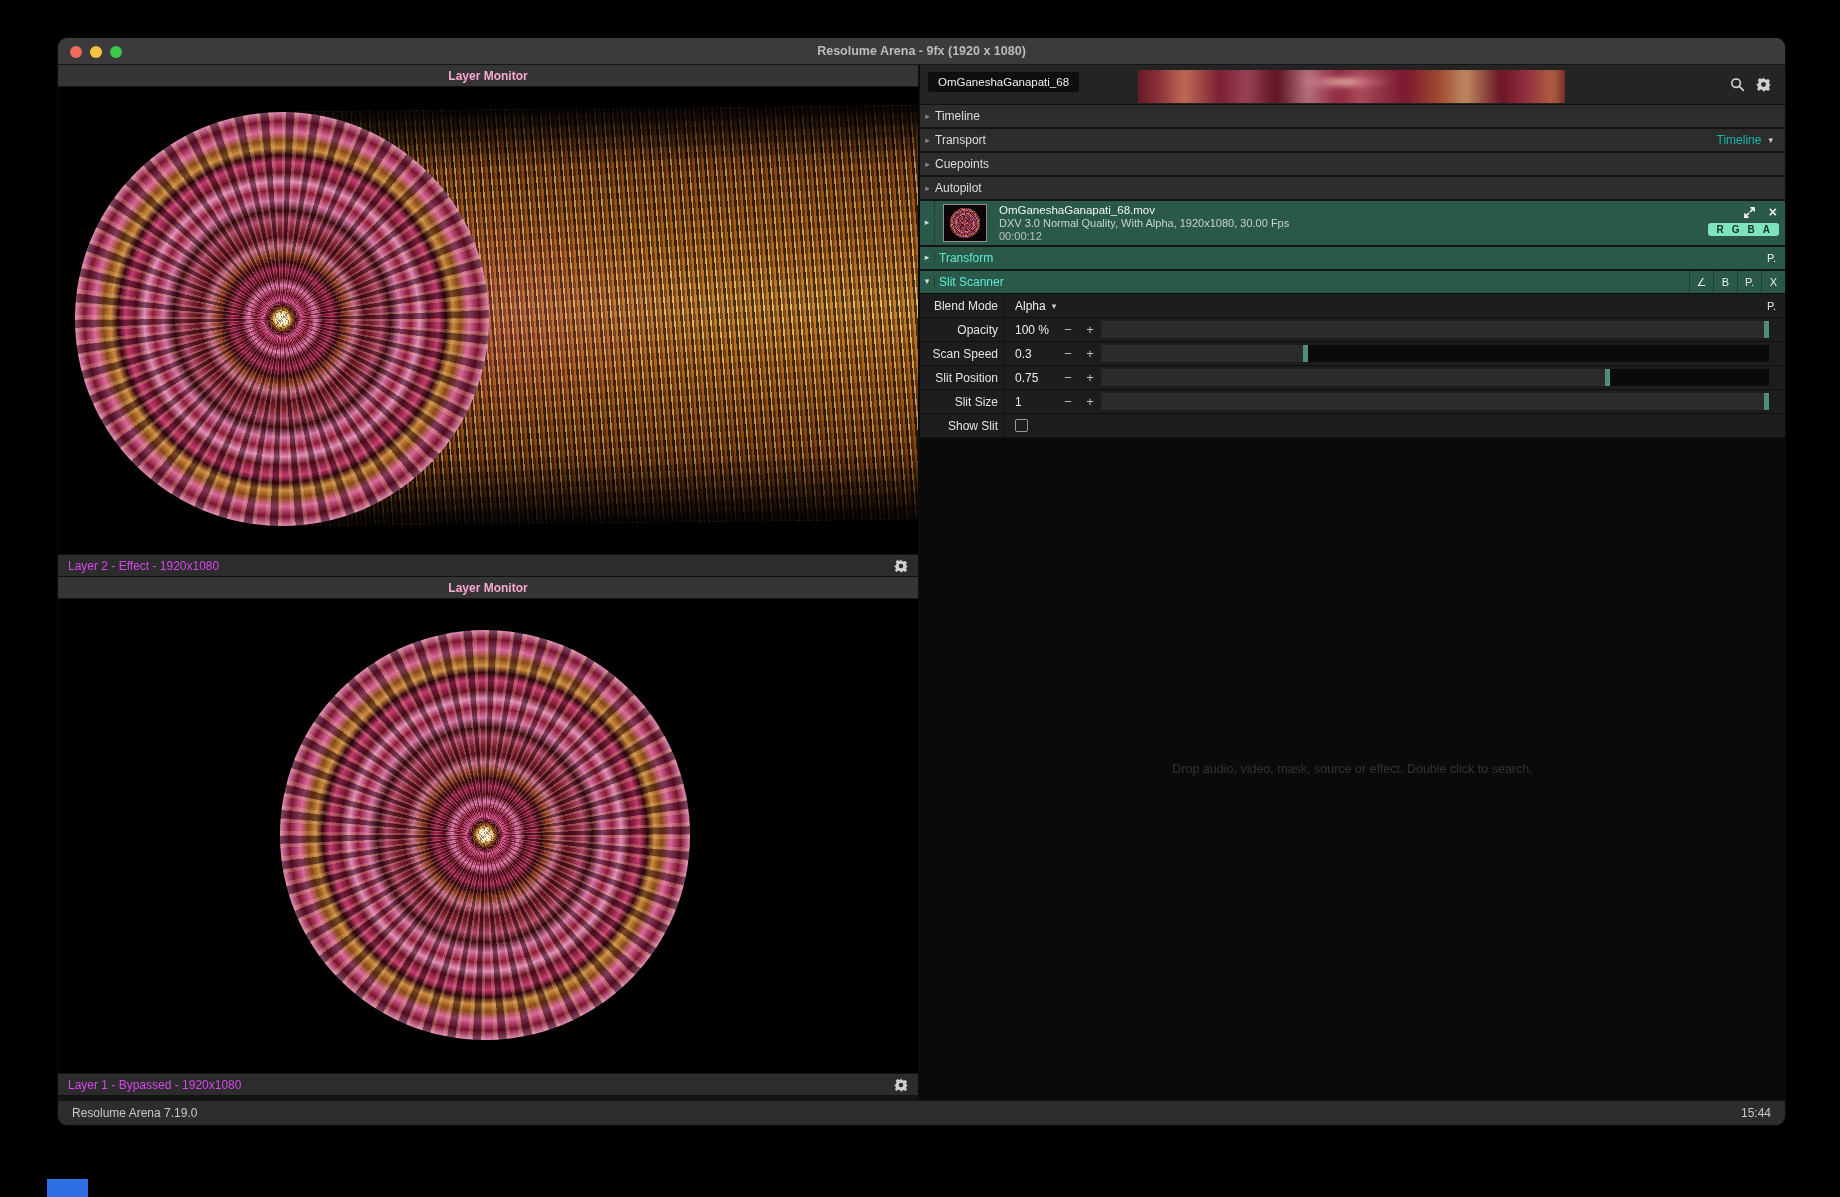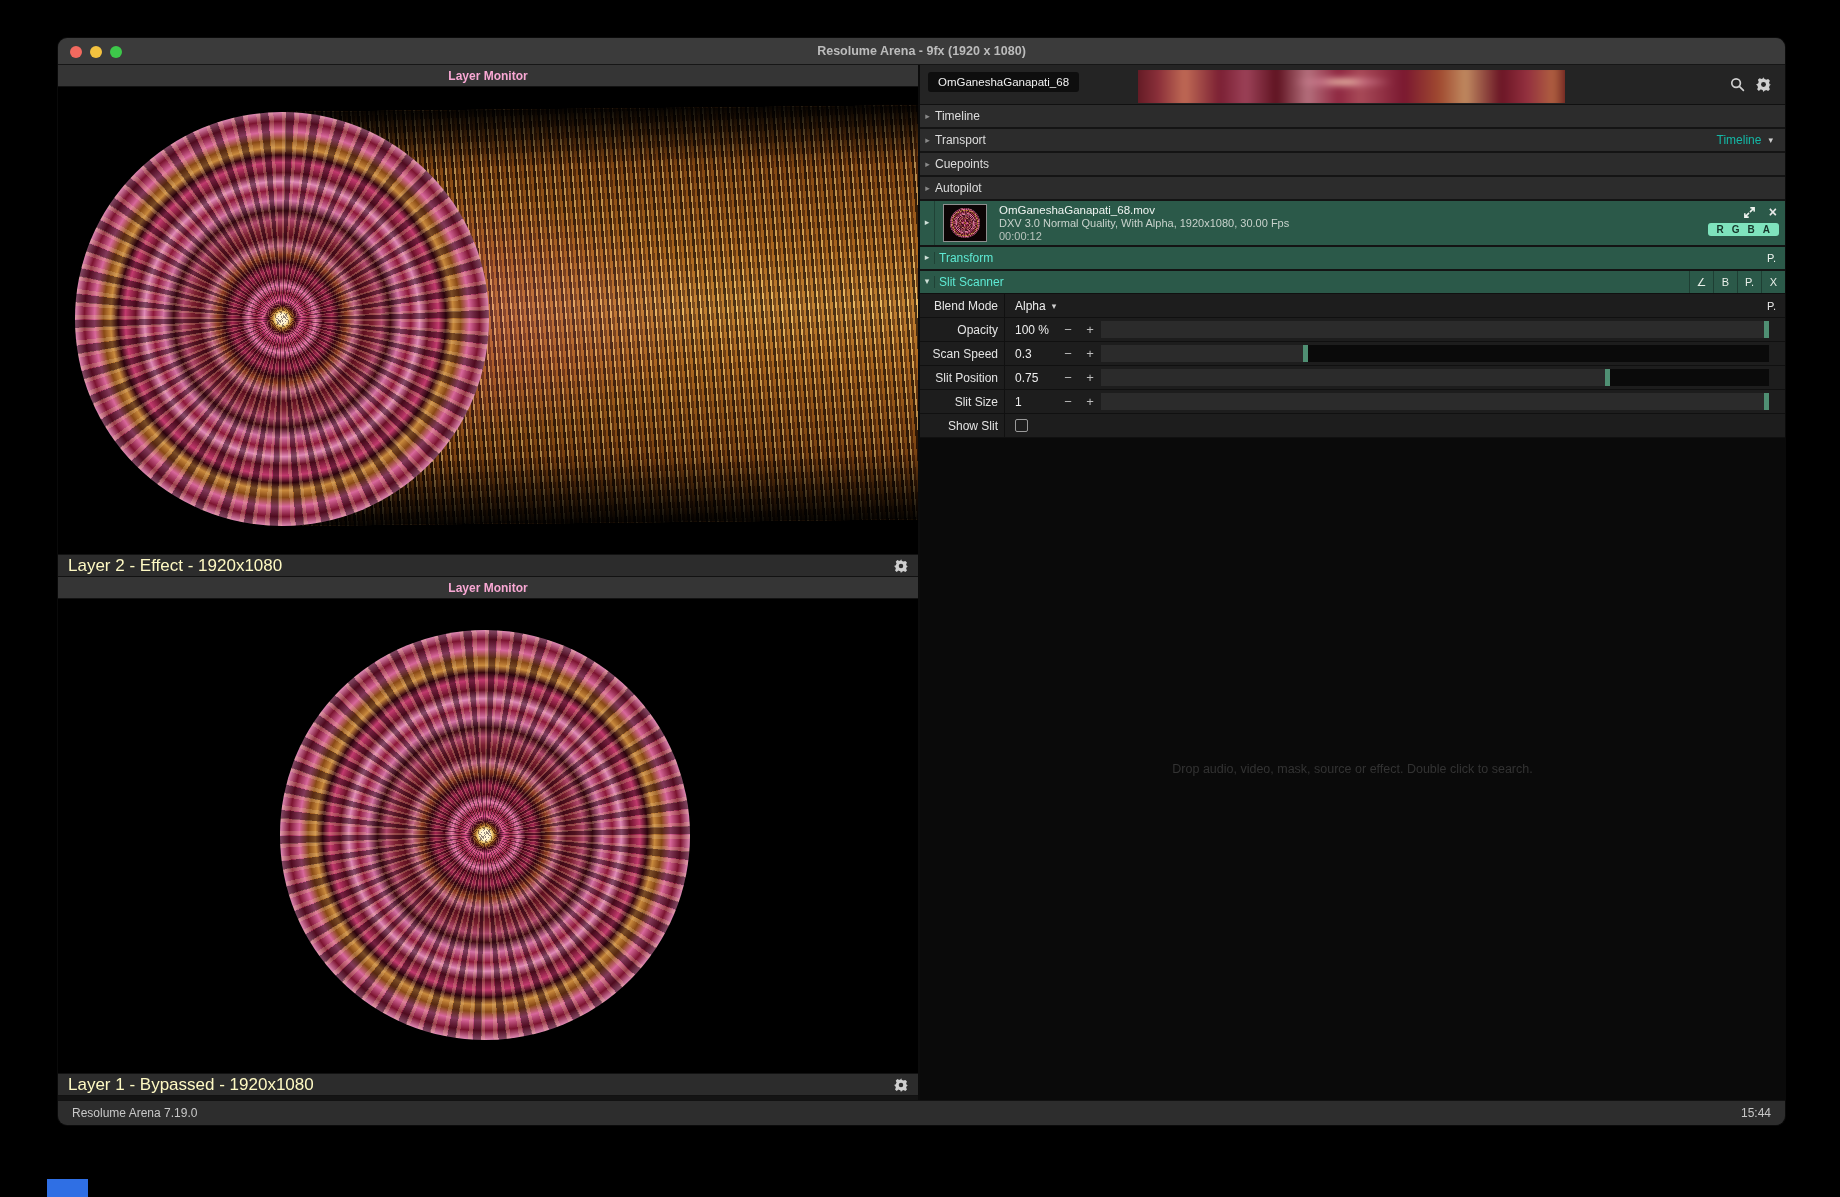--- a/index.html
+++ b/index.html
@@ -50,21 +50,21 @@
     transform:rotate(-0.6deg); transform-origin:left center;
     background:
       linear-gradient(180deg, rgba(0,0,0,0.9) 0%, rgba(0,0,0,0) 14%, rgba(0,0,0,0) 84%, rgba(0,0,0,0.9) 100%),
       radial-gradient(ellipse at 10% 50%, rgba(195,45,115,0.35), rgba(0,0,0,0) 45%),
       repeating-linear-gradient(86deg, rgba(255,214,130,0.5) 0 1.5px, rgba(70,30,6,0.62) 1.5px 4px,
         rgba(175,98,26,0.42) 4px 6.5px, rgba(25,10,2,0.72) 6.5px 9px),
       linear-gradient(180deg, #120700 0%, #5a2e0c 12%, #a86a22 35%, #d19a44 48%, #a86a22 62%, #4a2408 86%, #0e0600 100%); }
 
   .layer-bar { height:23px; background:#2c2c2c; border-top:1px solid #121212; border-bottom:1px solid #121212;
     display:flex; align-items:center; padding:0 10px; }
-  .layer-bar .lbl { font-size:17px; color:#fef9c3; }
+  .layer-bar .lbl { font-size:12px; color:#d946ef; }
   .layer-bar .gear { margin-left:auto; }
 
   
   .gear svg, .search svg, .expand svg { display:block; }
   .icon-x { color:#e8e8e8; font-size:14px; font-weight:700; line-height:1; }
   .caret { color:#8a8a8a; font-size:9px; width:15px; text-align:center; flex:0 0 15px; }
   .caret.light { color:#cfe0d8; }
   .dd-caret { color:#cfcfcf; font-size:9px; }
 
   

